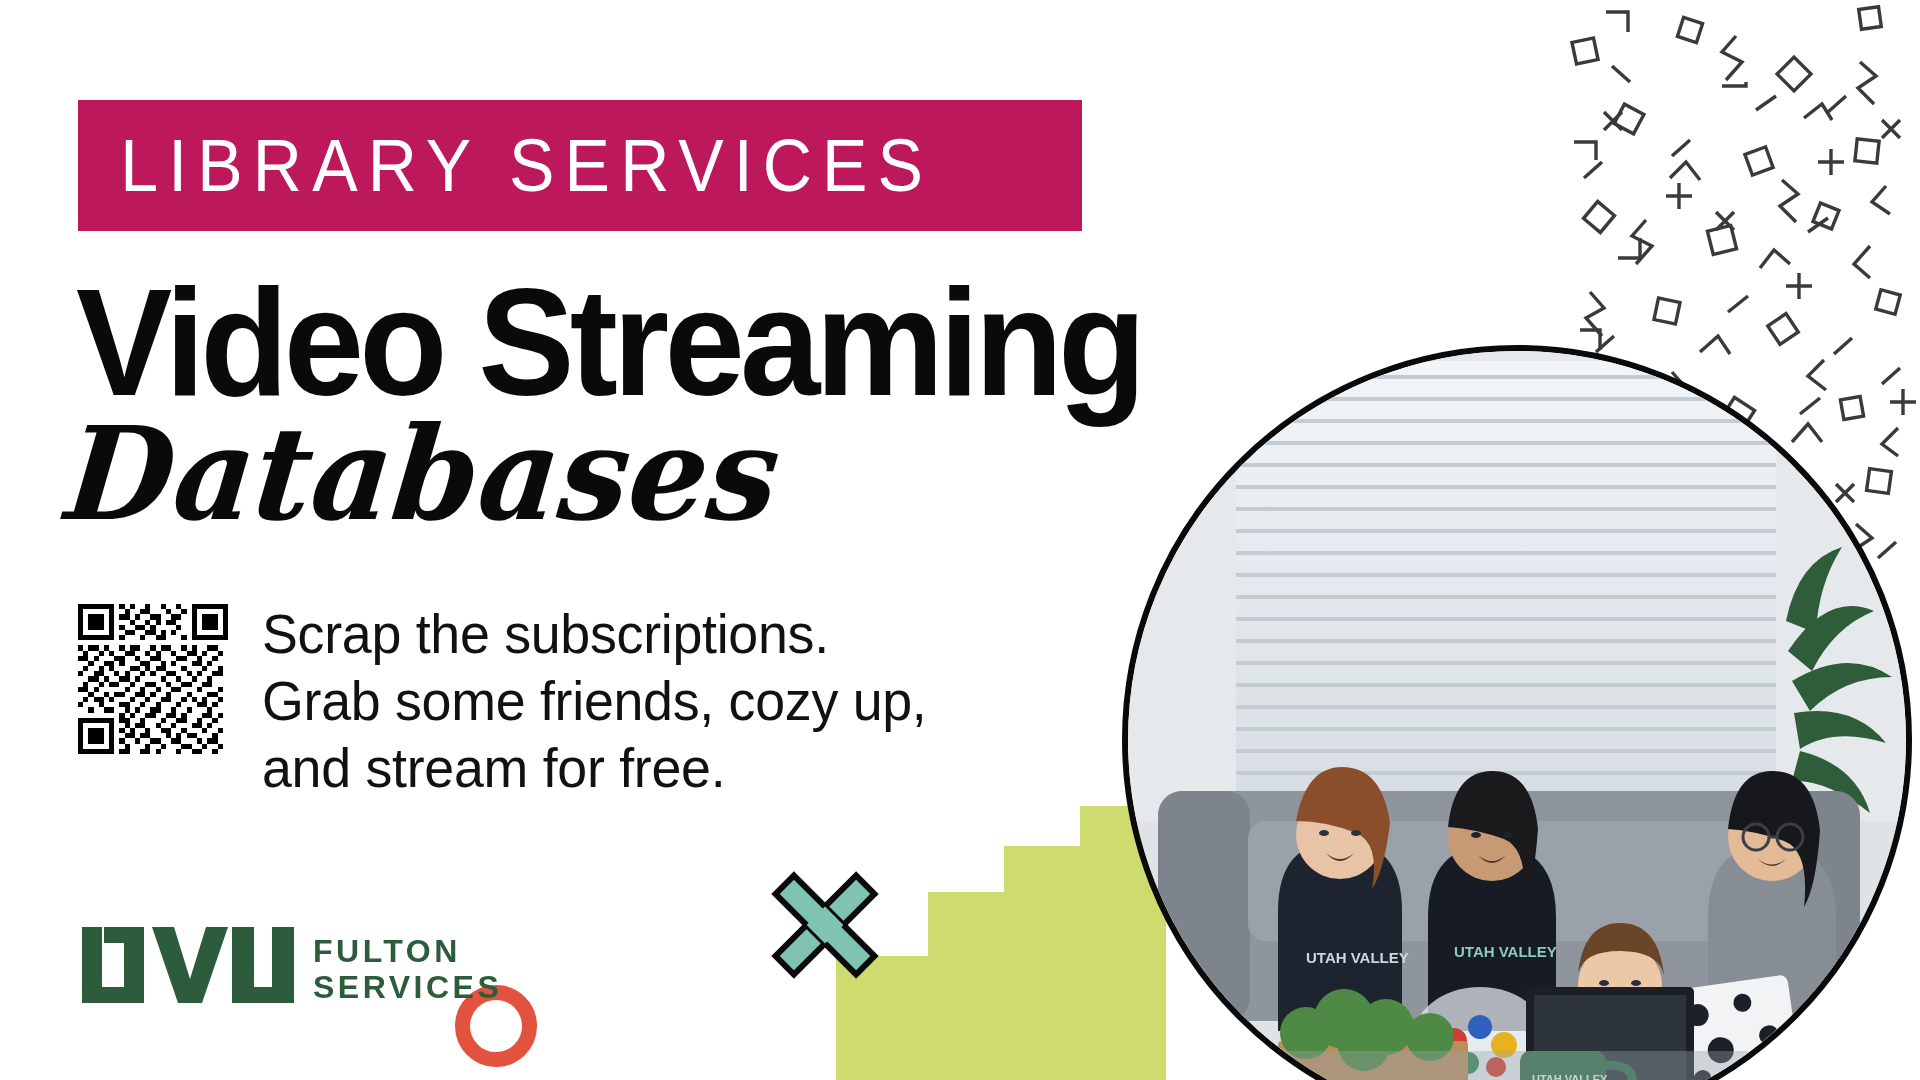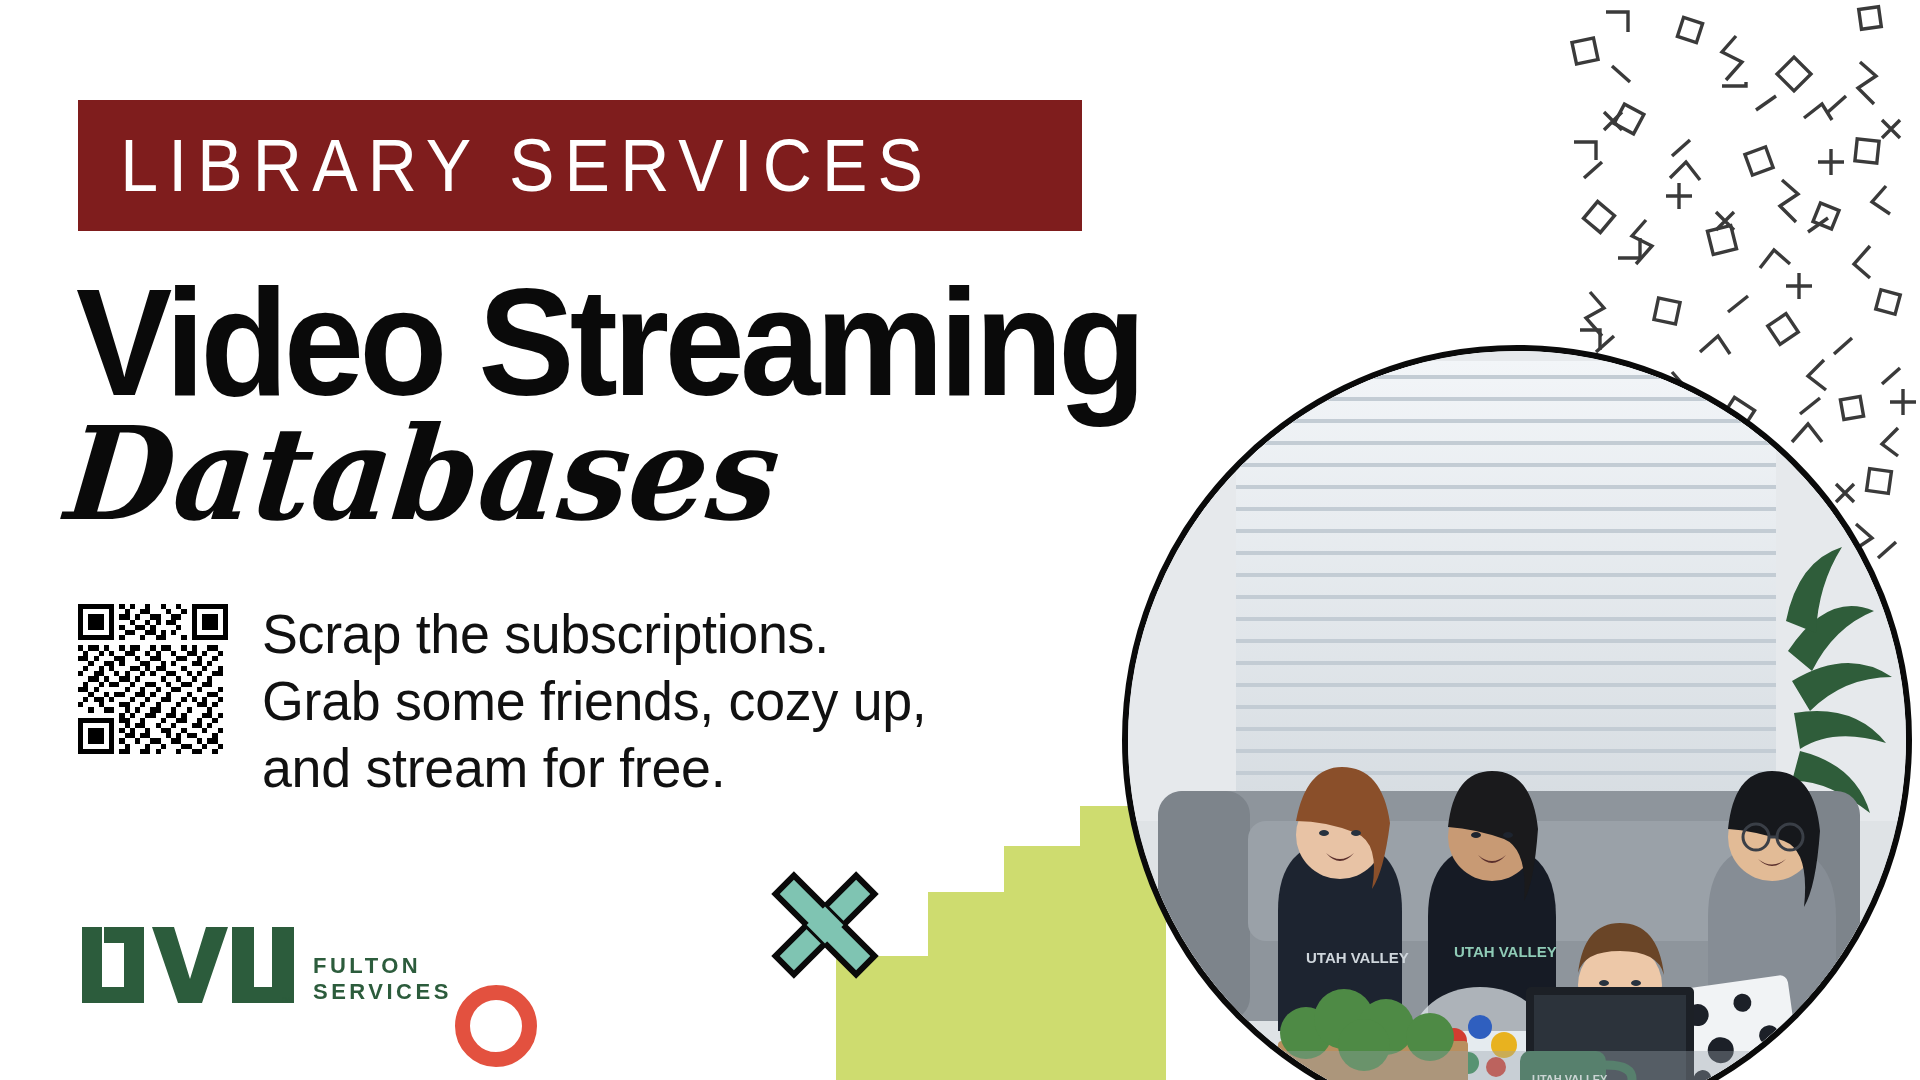--- a/index.html
+++ b/index.html
@@ -6,21 +6,21 @@
   body{width:1920px;height:1080px;overflow:hidden;font-family:"Liberation Sans",sans-serif;}
   #poster{position:relative;width:1920px;height:1080px;background:#ffffff;overflow:hidden;}
 
   
   .memphis{position:absolute;top:0;right:0;width:360px;height:560px;overflow:hidden;}
   .memphis svg{display:block;}
 
   
   .banner{
     position:absolute;left:78px;top:100px;width:1004px;height:131px;
-    background:#7f1d1d;display:flex;align-items:center;
+    background:#be185d;display:flex;align-items:center;
   }
   .banner-text{
     color:#ffffff;font-family:"Liberation Sans",sans-serif;
     font-size:74px;font-weight:300;letter-spacing:11px;
     padding-left:46px;line-height:1;white-space:nowrap;
     transform:scaleX(0.92);transform-origin:left center;
   }
 
   
   .headline{
@@ -51,21 +51,21 @@
     transform:scaleX(0.96);transform-origin:left top;
   }
 
   
   .logo{position:absolute;left:80px;top:925px;display:flex;align-items:flex-end;gap:18px;}
   .logo-mark{position:relative;width:215px;height:82px;}
   .logo-mark svg{display:block;}
   .logo-words{display:flex;flex-direction:column;justify-content:center;gap:4px;padding-bottom:4px;}
   .logo-words span{
     color:#2C5C3C;font-family:"Liberation Sans",sans-serif;
-    font-size:22px;font-weight:700;letter-spacing:3.5px;line-height:1;
+    font-size:32px;font-weight:700;letter-spacing:3.5px;line-height:1;
   }
 
   
   .lime-stair{position:absolute;left:836px;top:806px;width:330px;height:280px;}
   .teal-x{position:absolute;left:762px;top:862px;width:126px;height:126px;}
   .red-ring{
     position:absolute;left:455px;top:985px;width:82px;height:82px;
     border:15px solid #E3513F;border-radius:50%;box-sizing:border-box;background:transparent;
   }
 

